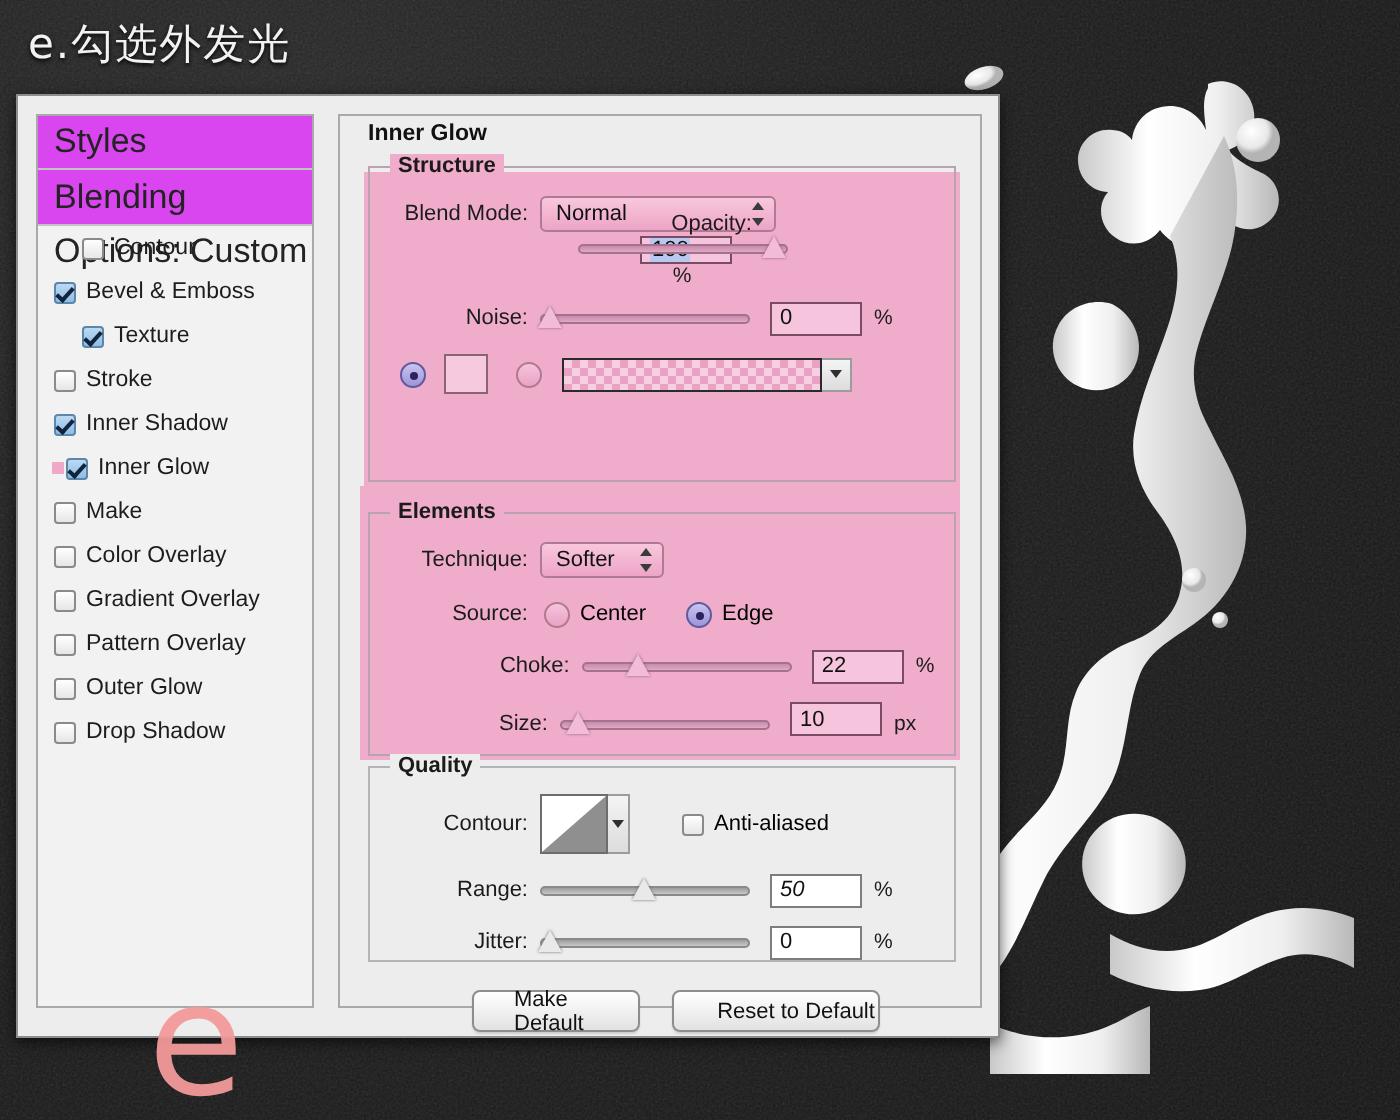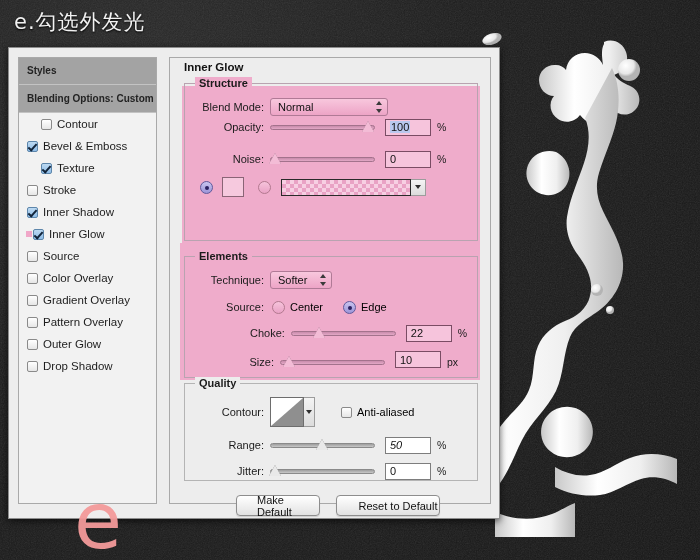--- a/index.html
+++ b/index.html
@@ -25,22 +25,22 @@
 
   
   #dialog{position:absolute;left:8px;top:47px;width:492px;height:472px;
      background:#ededed;border:1px solid #8d8d8d;
      box-shadow:0 2px 7px rgba(0,0,0,.65);
      box-sizing:border-box;}
 
   
   #sidebar{position:absolute;left:9px;top:9px;width:139px;height:447px;
      background:#f2f2f2;border:1px solid #a9a9a9;box-sizing:border-box;}
-  .side-head{height:26px;line-height:26px;padding-left:8px;font-size:10px;
-     color:#232323;border-bottom:1px solid #c3c3c3;background:#a3a3a3;font-weight:bold;}
+  .side-head{height:26px;line-height:26px;padding-left:8px;font-size:17px;
+     color:#232323;border-bottom:1px solid #c3c3c3;background:#d946ef;}
   .side-head.second{height:27px;line-height:27px;border-bottom:1px solid #c3c3c3;}
   .side-row{height:22px;display:flex;align-items:center;font-size:11.5px;
      color:#1d1d1d;position:relative;padding-left:8px;}
   .side-row.indent{padding-left:22px;}
   .side-row.sel{}
   .hl-box{position:absolute;left:-1px;right:-1px;top:0;bottom:0;
      background:rgba(180,120,200,.42);border:3px solid #f0a7c8;box-sizing:border-box;}
   .side-row.sel > *{position:relative;z-index:2;}
 
   
@@ -236,21 +236,21 @@
       <span class="cb on"></span>
       <span>Inner Shadow</span>
     </div>
     <div class="side-row sel">
       <span class="hl-box"></span>
       <span class="cb on"></span>
       <span>Inner Glow</span>
     </div>
     <div class="side-row">
       <span class="cb"></span>
-      <span>Source</span>
+      <span>Make</span>
     </div>
     <div class="side-row">
       <span class="cb"></span>
       <span>Color Overlay</span>
     </div>
     <div class="side-row">
       <span class="cb"></span>
       <span>Gradient Overlay</span>
     </div>
     <div class="side-row">
@@ -281,21 +281,21 @@
     </div>
 
     <div class="row" style="left:18px;top:40px;width:290px;">
       <span class="lab" style="width:76px;">Blend Mode:</span>
       <span class="sel-box pink" style="width:118px;margin-left:6px;">
         <span>Normal</span>
         <i class="arr"></i>
       </span>
     </div>
 
-    <div class="row" style="left:18px;top:60px;width:300px;">
+    <div class="row" style="left:18px;top:48px;width:300px;flex-direction:column;">
       <span class="lab" style="width:76px;">Opacity:</span>
       <span class="slider" style="width:105px;margin-left:6px;">
         <span class="track pink"></span>
         <span class="knob pink" style="left:92px;">
             <i></i>
           </span>
       </span>
       <span class="num pink" style="width:46px;margin-left:10px;">
         <span class="selt">100</span>
       </span>

